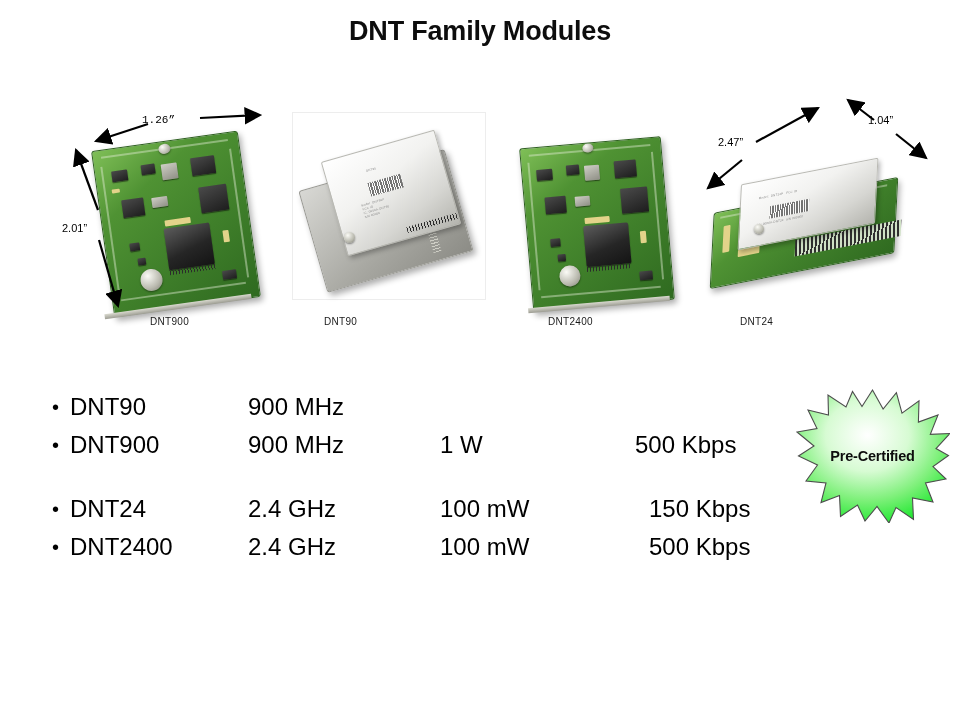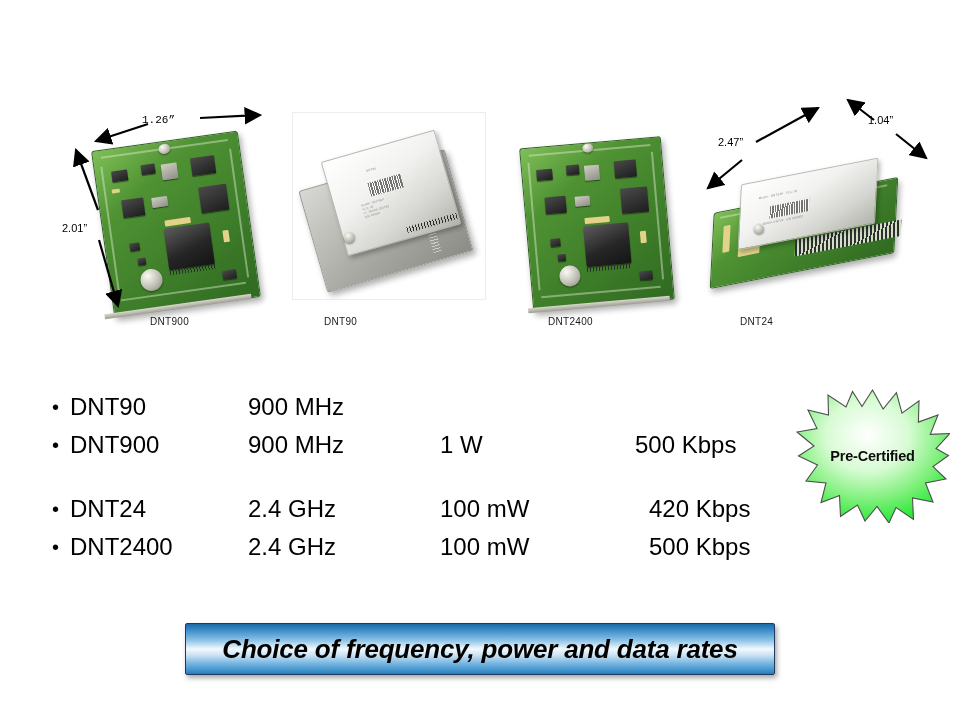--- a/index.html
+++ b/index.html
@@ -231,20 +231,21 @@
     color: #000000;
     letter-spacing: -0.2px;
     white-space: nowrap;
   }
 </style>
 </head>
 <body>
 
 <div class="slide">
 
+  <div class="title">DNT Family Modules</div>
 
   <div class="modules">
 
     <div class="module" style="left:60px; top:0px; width:230px; height:240px;">
 
       <div class="board-wrap" style="left:38px; top:40px; width:160px; height:180px;">
         <div class="pcb pcb-green" style="left:4px; top:4px; width:146px; height:166px; transform:rotate(-8deg);">
           <div class="trace" style="left:8px; top:6px; width:128px; height:2px;"></div>
           <div class="trace" style="left:8px; top:150px; width:126px; height:2px;"></div>
           <div class="trace" style="left:6px; top:16px; width:2px; height:130px;"></div>
@@ -418,21 +419,21 @@
       <span class="c-rate" style="left:583px;">500 Kbps</span>
     </div>
 
     <div class="spec-row spacer"></div>
 
     <div class="spec-row">
       <span class="bullet">•</span>
       <span class="c-model">DNT24</span>
       <span class="c-freq">2.4 GHz</span>
       <span class="c-power">100 mW</span>
-      <span class="c-rate" style="left:597px;">420 Kbps</span>
+      <span class="c-rate" style="left:597px;">150 Kbps</span>
     </div>
 
     <div class="spec-row">
       <span class="bullet">•</span>
       <span class="c-model">DNT2400</span>
       <span class="c-freq">2.4 GHz</span>
       <span class="c-power">100 mW</span>
       <span class="c-rate" style="left:597px;">500 Kbps</span>
     </div>
 
@@ -446,17 +447,14 @@
           <stop offset="40%" stop-color="#d7fbd3"></stop>
           <stop offset="72%" stop-color="#7ef07a"></stop>
           <stop offset="100%" stop-color="#22e832"></stop>
         </radialGradient>
       </defs>
       <polygon points="77.5,2 88.1,21.0 101.4,4.6 107.0,25.1 124.0,12.9 123.4,34.1 143.0,26.9 135.3,46.3 155,45.5 141.0,60.5 153.5,67.5 138.0,78.6 151.0,91.0 130.5,95.0 138.0,114.0 117.5,110.0 118.5,131.5 101.0,119.5 94.0,135 82.0,118.5 70.0,133.0 62.5,117.0 45.5,128.5 44.5,107.5 26.0,114.5 31.0,95.0 11.0,93.0 22.5,77.0 3.5,68.0 19.0,58.0 2.0,44.0 22.0,40.5 13.0,22.0 33.5,27.0 33.0,7.0 51.0,19.0 57.5,3.5 67.0,18.5" fill="url(#starGrad)" stroke="#4d4d4d" stroke-width="1.1" stroke-linejoin="miter"></polygon>
     </svg>
     <div class="badge-text">Pre-Certified</div>
   </div>
 
-  <div class="banner">
-    <span class="banner-text">Choice of frequency, power and data rates</span>
-  </div>
 
 </div>
 
 </body></html>

